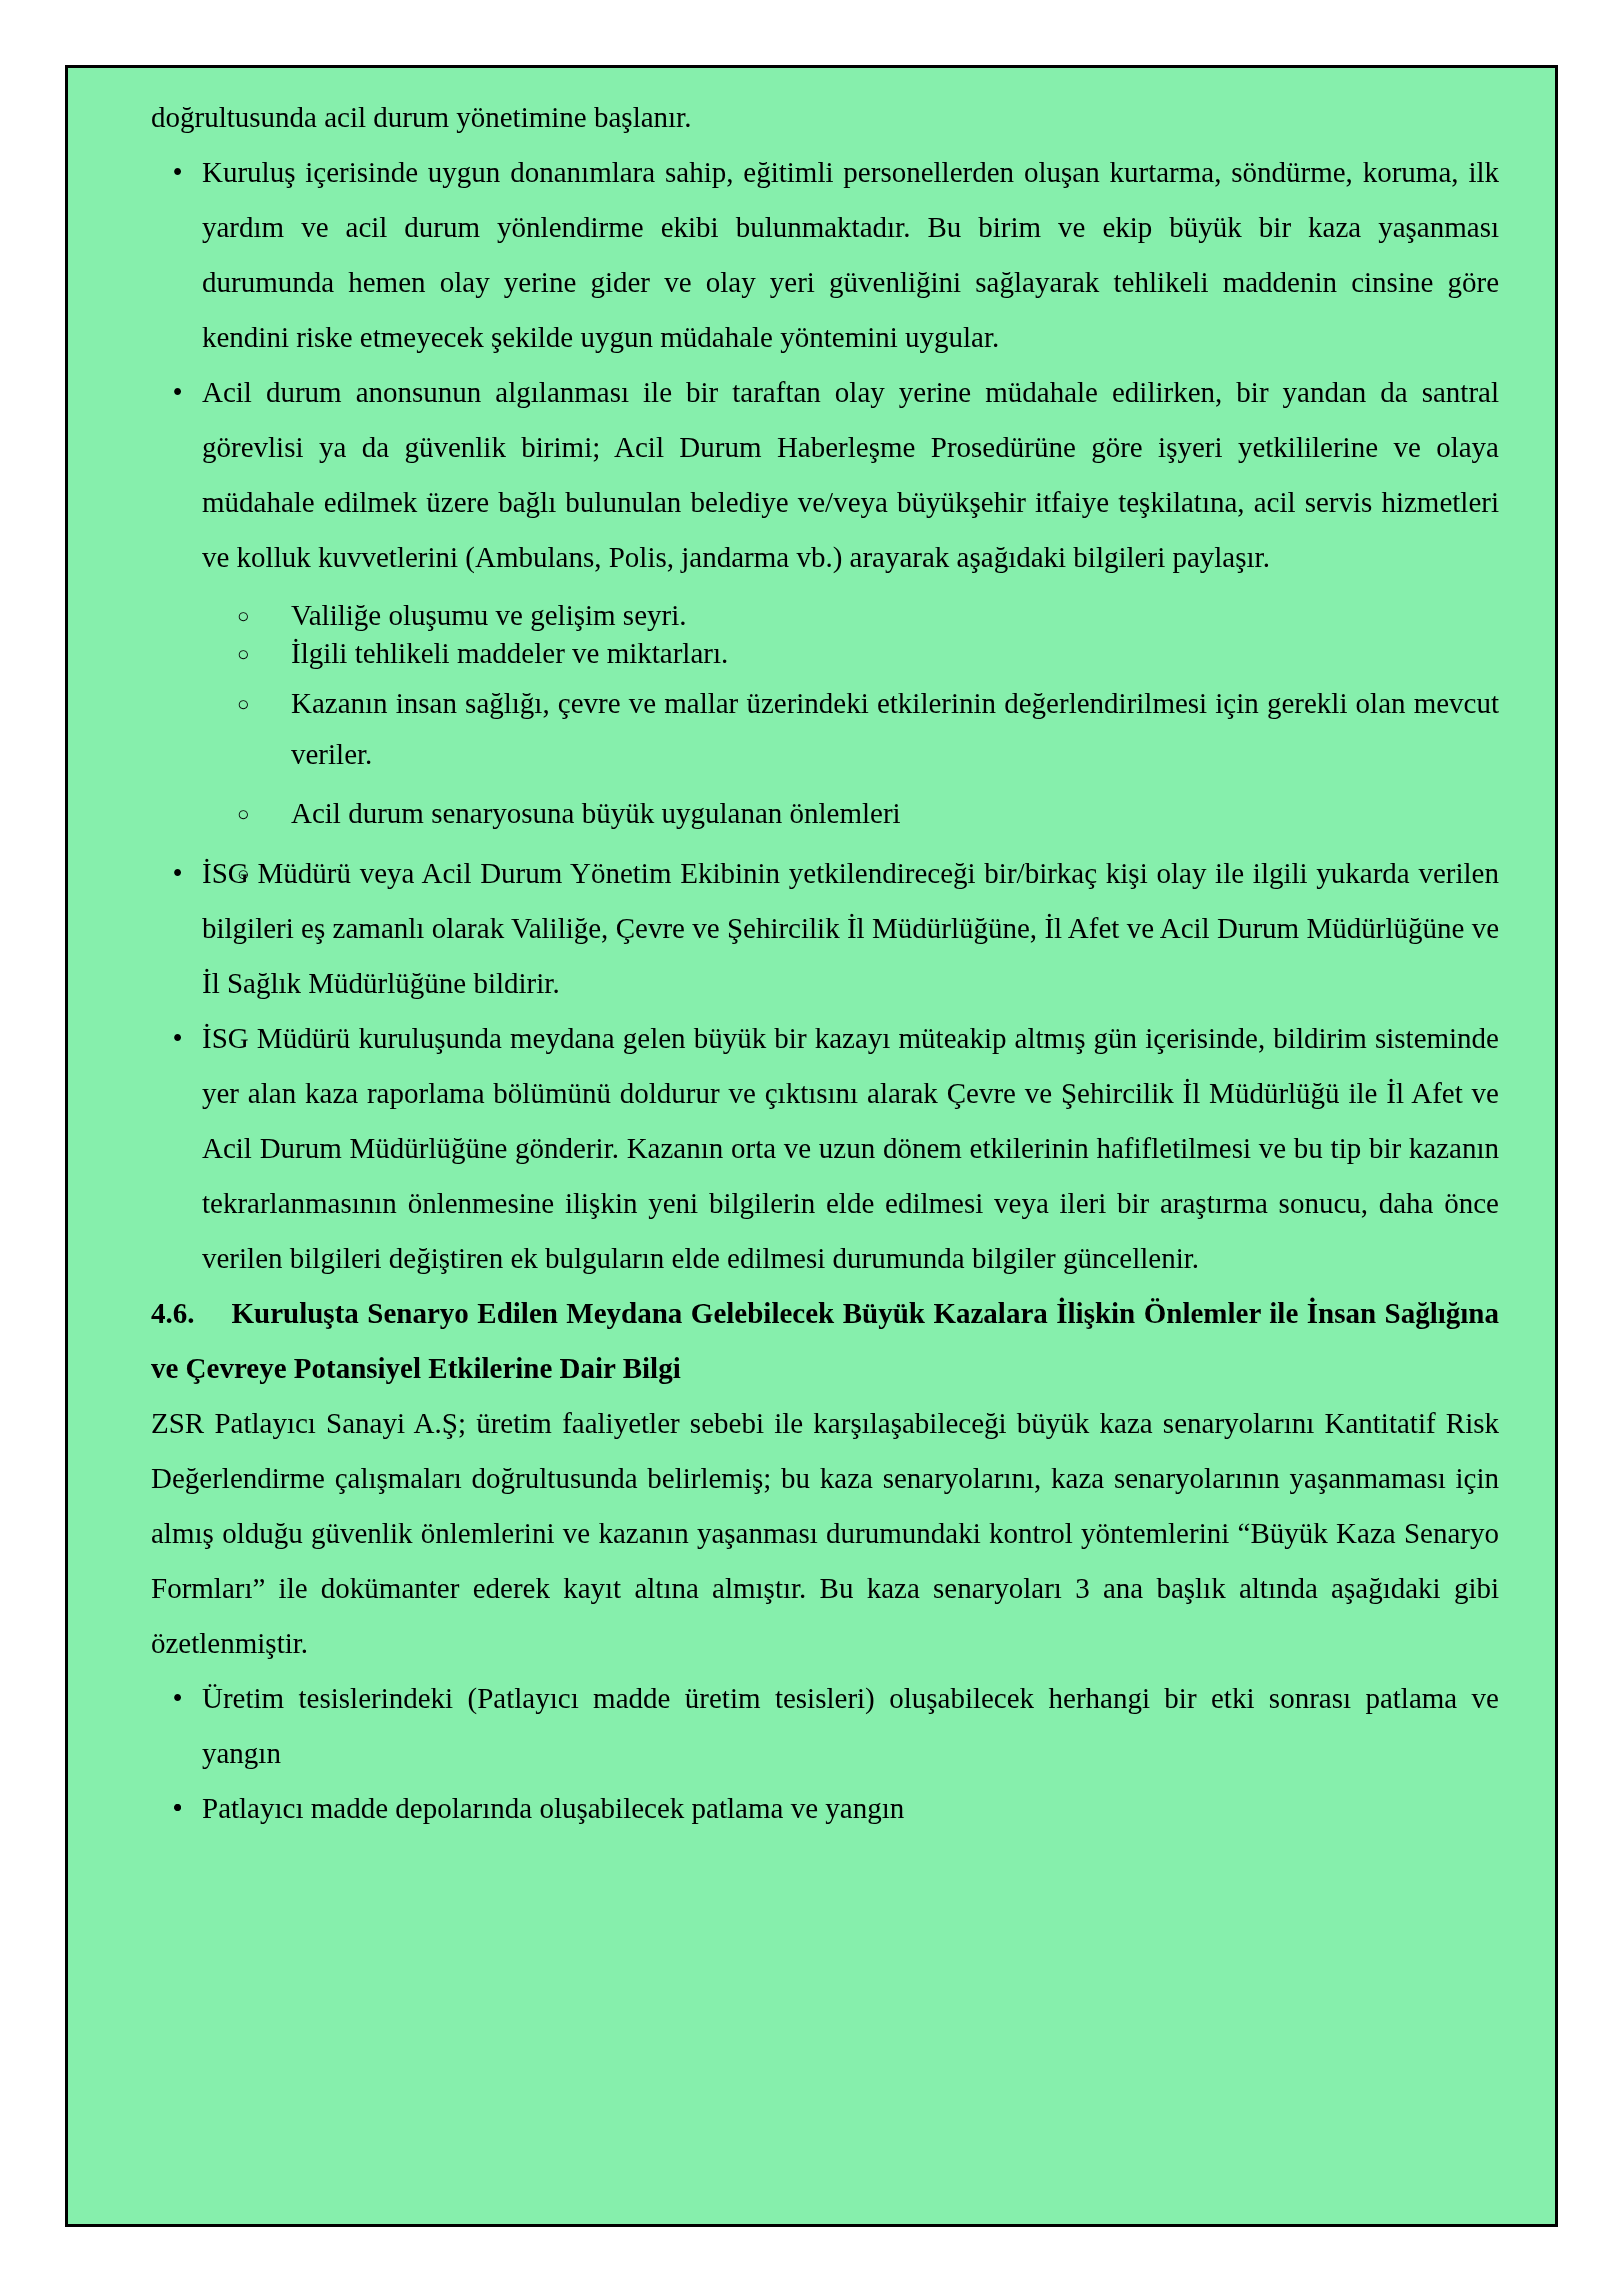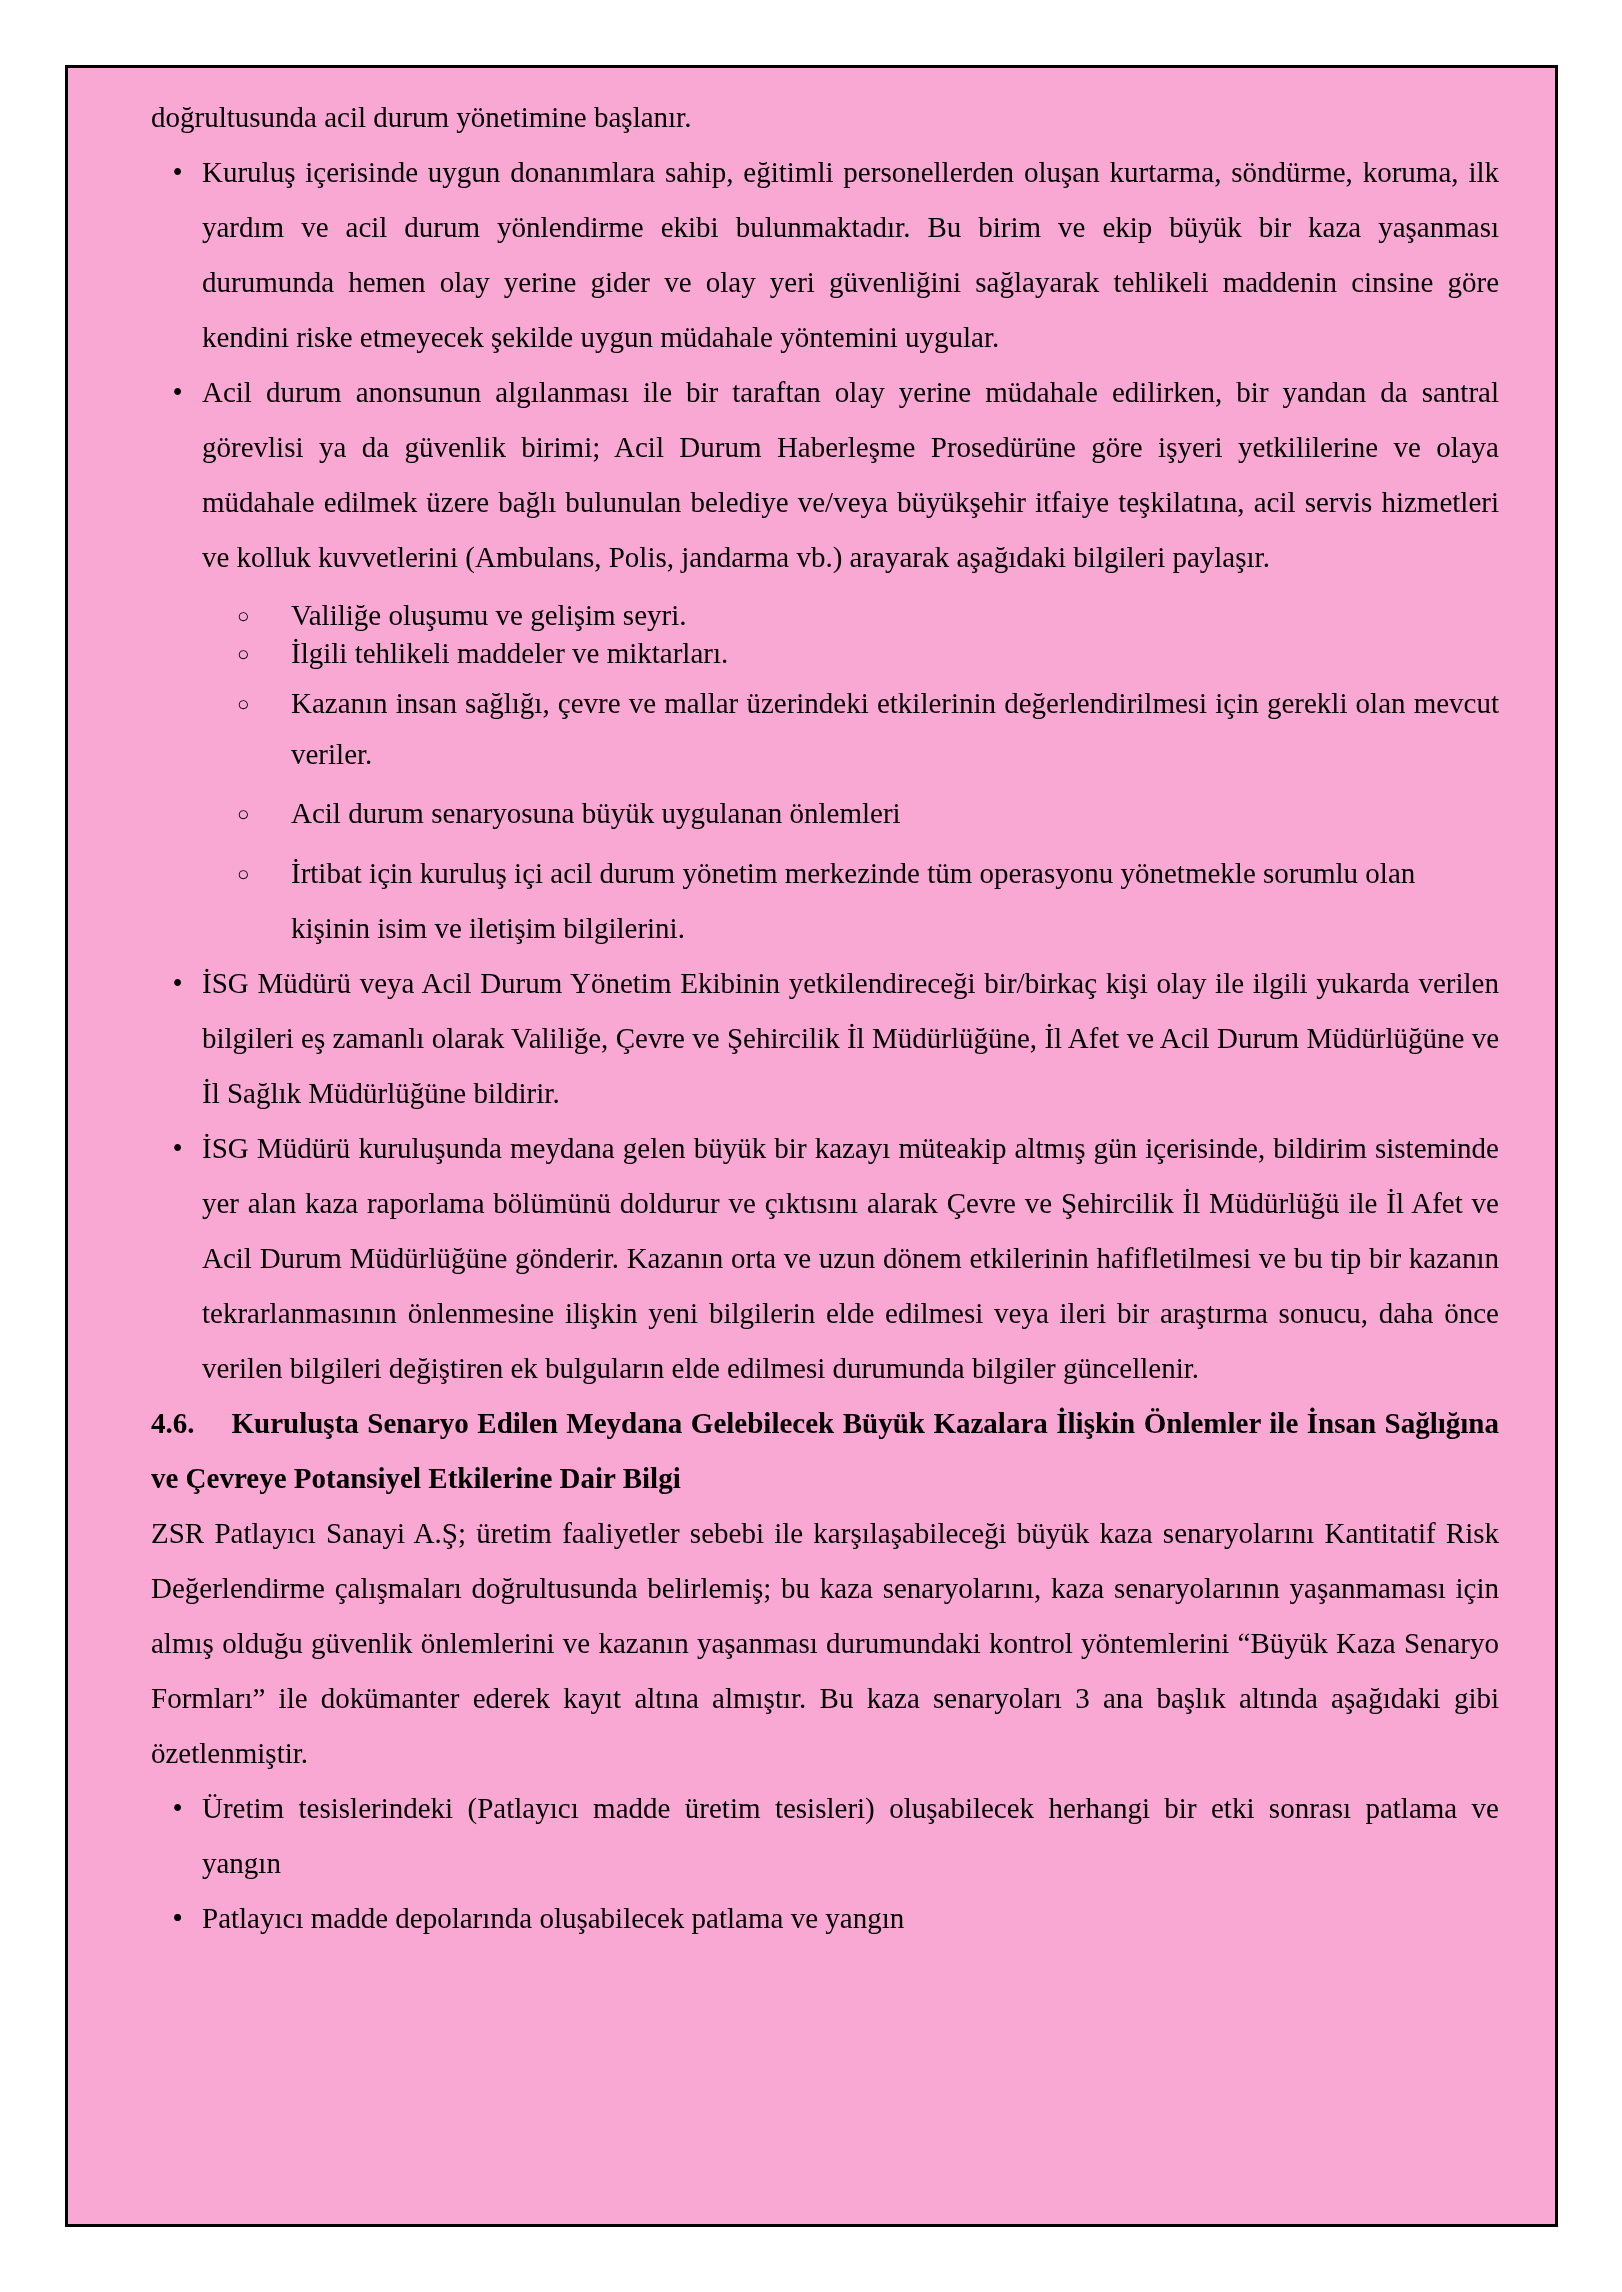--- a/index.html
+++ b/index.html
@@ -15,21 +15,21 @@
     color: #000000;
   }
   .page-frame {
     position: absolute;
     left: 65px;
     top: 65px;
     width: 1493px;
     height: 2162px;
     border: 3.9px solid #000000;
     box-sizing: border-box;
-    background: #f9a8d4;
+    background: #86efac;
   }
   .content {
     padding: 21.6px 56px 0 83px;
     font-size: 29px;
     line-height: 55px;
     text-align: justify;
   }
   p { margin: 0; }
   .list { margin: 0; padding: 0; }
   .li {
@@ -95,21 +95,20 @@
       <div class="li2 mid">
         <span class="marker">○</span>
         <span>Kazanın insan sağlığı, çevre ve mallar üzerindeki etkilerinin değerlendirilmesi için gerekli olan mevcut veriler.</span>
       </div>
       <div class="li2 gap">
         <span class="marker">○</span>
         <span>Acil durum senaryosuna büyük uygulanan önlemleri</span>
       </div>
       <div class="li2 wide">
         <span class="marker">○</span>
-        <span>İrtibat için kuruluş içi acil durum yönetim merkezinde tüm operasyonu yönetmekle sorumlu olan kişinin isim ve iletişim bilgilerini.</span>
       </div>
     </div>
 
     <div class="list">
       <div class="li">
         <span class="marker">•</span>
         <span>İSG Müdürü veya Acil Durum Yönetim Ekibinin yetkilendireceği bir/birkaç kişi olay ile ilgili yukarda verilen bilgileri eş zamanlı olarak Valiliğe, Çevre ve Şehircilik İl Müdürlüğüne, İl Afet ve Acil Durum Müdürlüğüne ve İl Sağlık Müdürlüğüne bildirir.</span>
       </div>
       <div class="li">
         <span class="marker">•</span>

